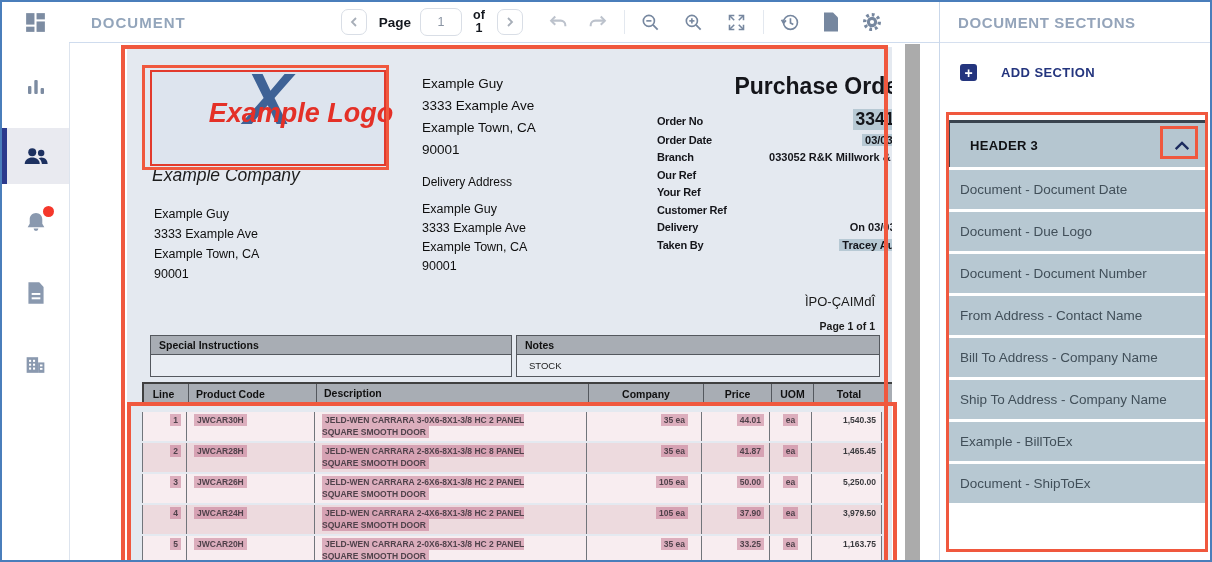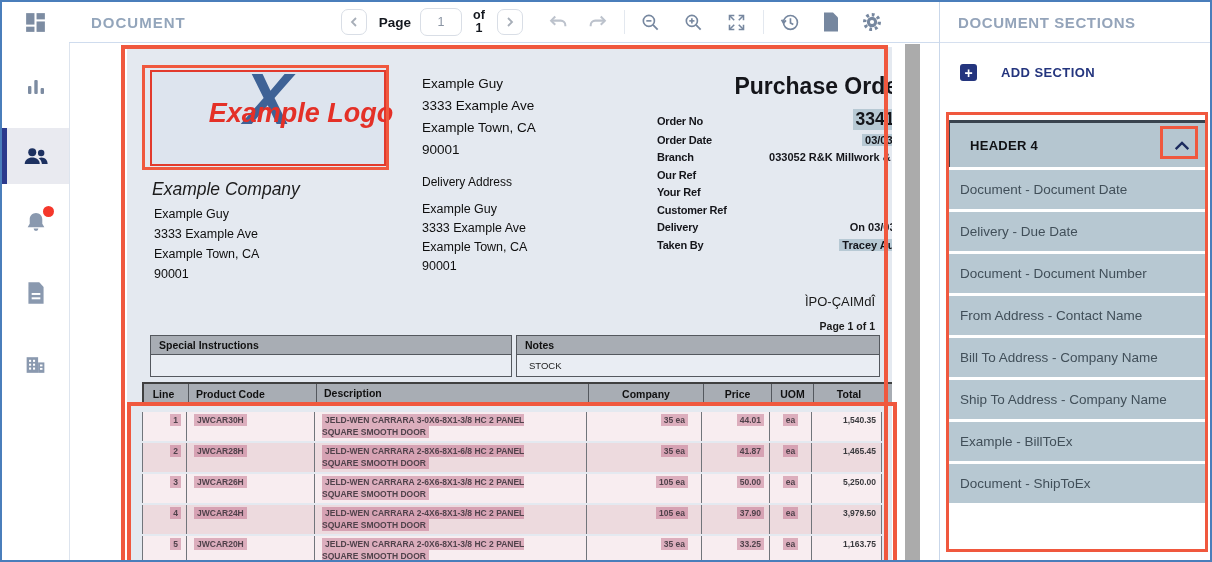--- a/index.html
+++ b/index.html
@@ -27,21 +27,21 @@
 
   
   .viewer{position:absolute;left:67px;top:40px;width:870px;height:522px;background:#fff;z-index:1;}
   .vscroll{position:absolute;left:836px;top:2px;width:15px;height:520px;background:#ababab;}
   .page{position:absolute;left:58px;top:5px;width:765px;height:517px;background:#e4e9f0;overflow:hidden;}
 
   
   .logo-box{position:absolute;left:23px;top:23px;width:232px;height:92px;border:2px solid #e23a2d;background:#dde4ee;}
   .logo-x{position:absolute;left:0;top:-14px;width:100%;text-align:center;font-size:72px;font-weight:bold;font-style:italic;color:#3e6296;}
   .logo-txt{position:absolute;left:0;top:26px;width:100%;text-align:center;font-size:27px;font-weight:bold;font-style:italic;color:#e43027;margin-left:33px;}
-  .company{position:absolute;left:25px;top:132px;font-size:17.5px;font-style:italic;color:#1c1c1c;}
+  .company{position:absolute;left:25px;top:118px;font-size:17.5px;font-style:italic;color:#1c1c1c;}
   .addr{position:absolute;color:#0f0f0f;}
   .addr-bill{left:27px;top:157px;font-size:12.5px;line-height:20px;}
   .addr-from{left:295px;top:26px;font-size:13.5px;line-height:22px;}
   .del-label{position:absolute;left:295px;top:128px;font-size:12px;font-weight:normal;color:#0f0f0f;}
   .addr-del{left:295px;top:153px;font-size:12.5px;line-height:19px;}
   .po-title{position:absolute;left:400px;top:26px;width:380px;text-align:right;font-size:23px;font-weight:800;color:#14151a;white-space:nowrap;}
   .fields{position:absolute;left:530px;top:62px;width:260px;}
   .frow{display:flex;justify-content:space-between;align-items:baseline;margin-bottom:3.5px;min-height:14px;}
   .flabel{font-size:11px;font-weight:bold;color:#14151a;letter-spacing:-0.2px;white-space:nowrap;}
   .fval{font-size:11px;font-weight:bold;color:#14151a;white-space:nowrap;}
@@ -344,21 +344,21 @@
           <div class="tc c-code"><span class="chip">JWCAR30H</span></div>
           <div class="tc c-desc"><span class="chip">JELD-WEN CARRARA 3-0X6-8X1-3/8 HC 2 PANEL SQUARE SMOOTH DOOR</span></div>
           <div class="tc c-qty"><span class="chip">35 ea</span></div>
           <div class="tc c-price"><span class="chip">44.01</span></div>
           <div class="tc c-uom"><span class="chip">ea</span></div>
           <div class="tc c-total"><span>1,540.35</span></div>
         </div>
         <div class="trow alt">
           <div class="tc c-line"><span class="chip">2</span></div>
           <div class="tc c-code"><span class="chip">JWCAR28H</span></div>
-          <div class="tc c-desc"><span class="chip">JELD-WEN CARRARA 2-8X6-8X1-6/8 HC 2 PANEL SQUARE SMOOTH DOOR</span></div>
+          <div class="tc c-desc"><span class="chip">JELD-WEN CARRARA 2-8X6-8X1-3/8 HC 8 PANEL SQUARE SMOOTH DOOR</span></div>
           <div class="tc c-qty"><span class="chip">35 ea</span></div>
           <div class="tc c-price"><span class="chip">41.87</span></div>
           <div class="tc c-uom"><span class="chip">ea</span></div>
           <div class="tc c-total"><span>1,465.45</span></div>
         </div>
         <div class="trow">
           <div class="tc c-line"><span class="chip">3</span></div>
           <div class="tc c-code"><span class="chip">JWCAR26H</span></div>
           <div class="tc c-desc"><span class="chip">JELD-WEN CARRARA 2-6X6-8X1-3/8 HC 2 PANEL SQUARE SMOOTH DOOR</span></div>
           <div class="tc c-qty"><span class="chip">105 ea</span></div>
@@ -389,29 +389,29 @@
   </div>
 
   <div class="panel">
     <div class="panel-header">DOCUMENT SECTIONS</div>
     <div class="add-section">
       <span class="plus-box">+</span>
       <span class="add-lbl">ADD SECTION</span>
     </div>
     <div class="sections">
       <div class="sec-header">
-        <span class="sec-title">HEADER 4</span>
+        <span class="sec-title">HEADER 3</span>
         <button class="chev-btn">
           <svg width="18" height="11" viewBox="0 0 20 12">
               <polyline points="3,10 10,3 17,10" fill="none" stroke="#1c2b5e" stroke-width="2.6"></polyline>
             </svg>
         </button>
       </div>
       <div class="sec-item">Document - Document Date</div>
-      <div class="sec-item">Delivery - Due Date</div>
+      <div class="sec-item">Document - Due Logo</div>
       <div class="sec-item">Document - Document Number</div>
       <div class="sec-item">From Address - Contact Name</div>
       <div class="sec-item">Bill To Address - Company Name</div>
       <div class="sec-item">Ship To Address - Company Name</div>
       <div class="sec-item">Example - BillToEx</div>
       <div class="sec-item">Document - ShipToEx</div>
     </div>
   </div>
 
   <div class="ann ann-doc"></div>

